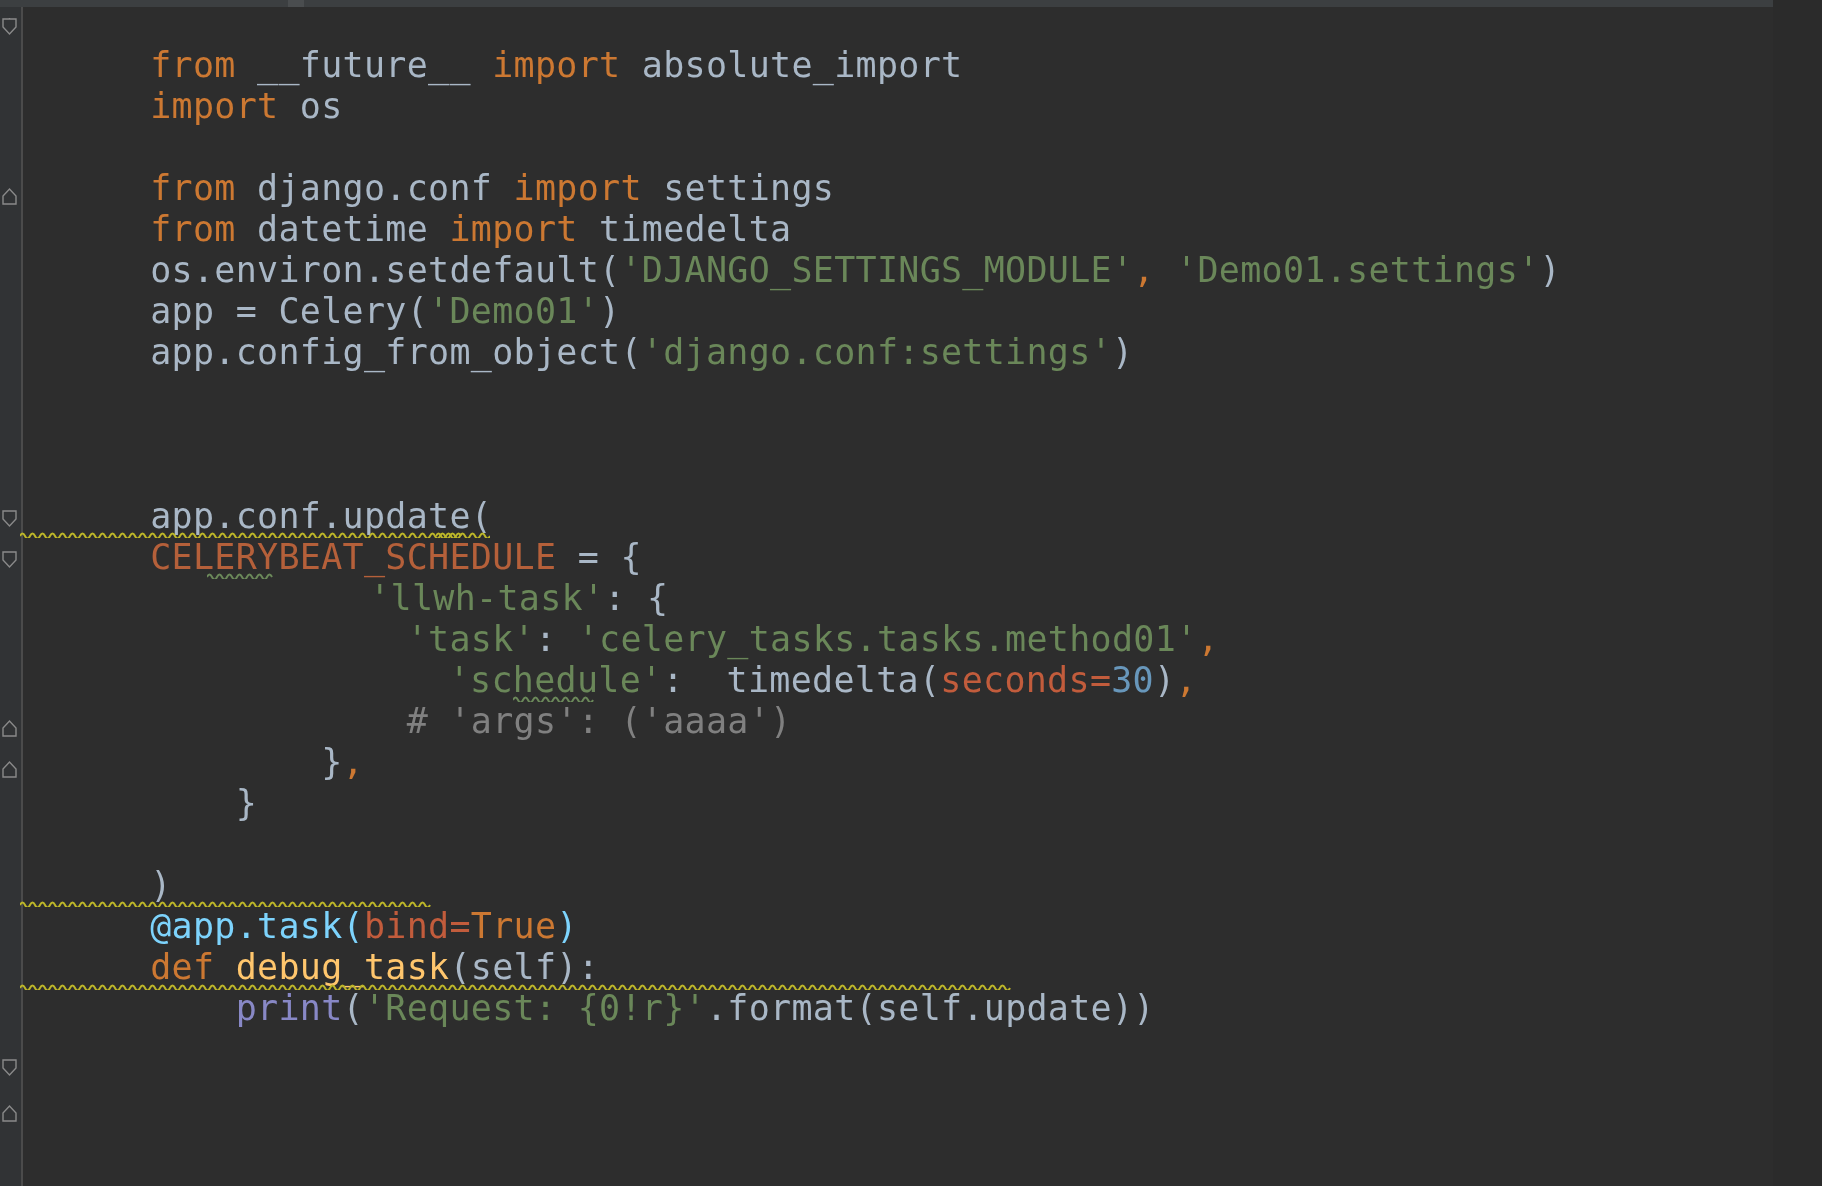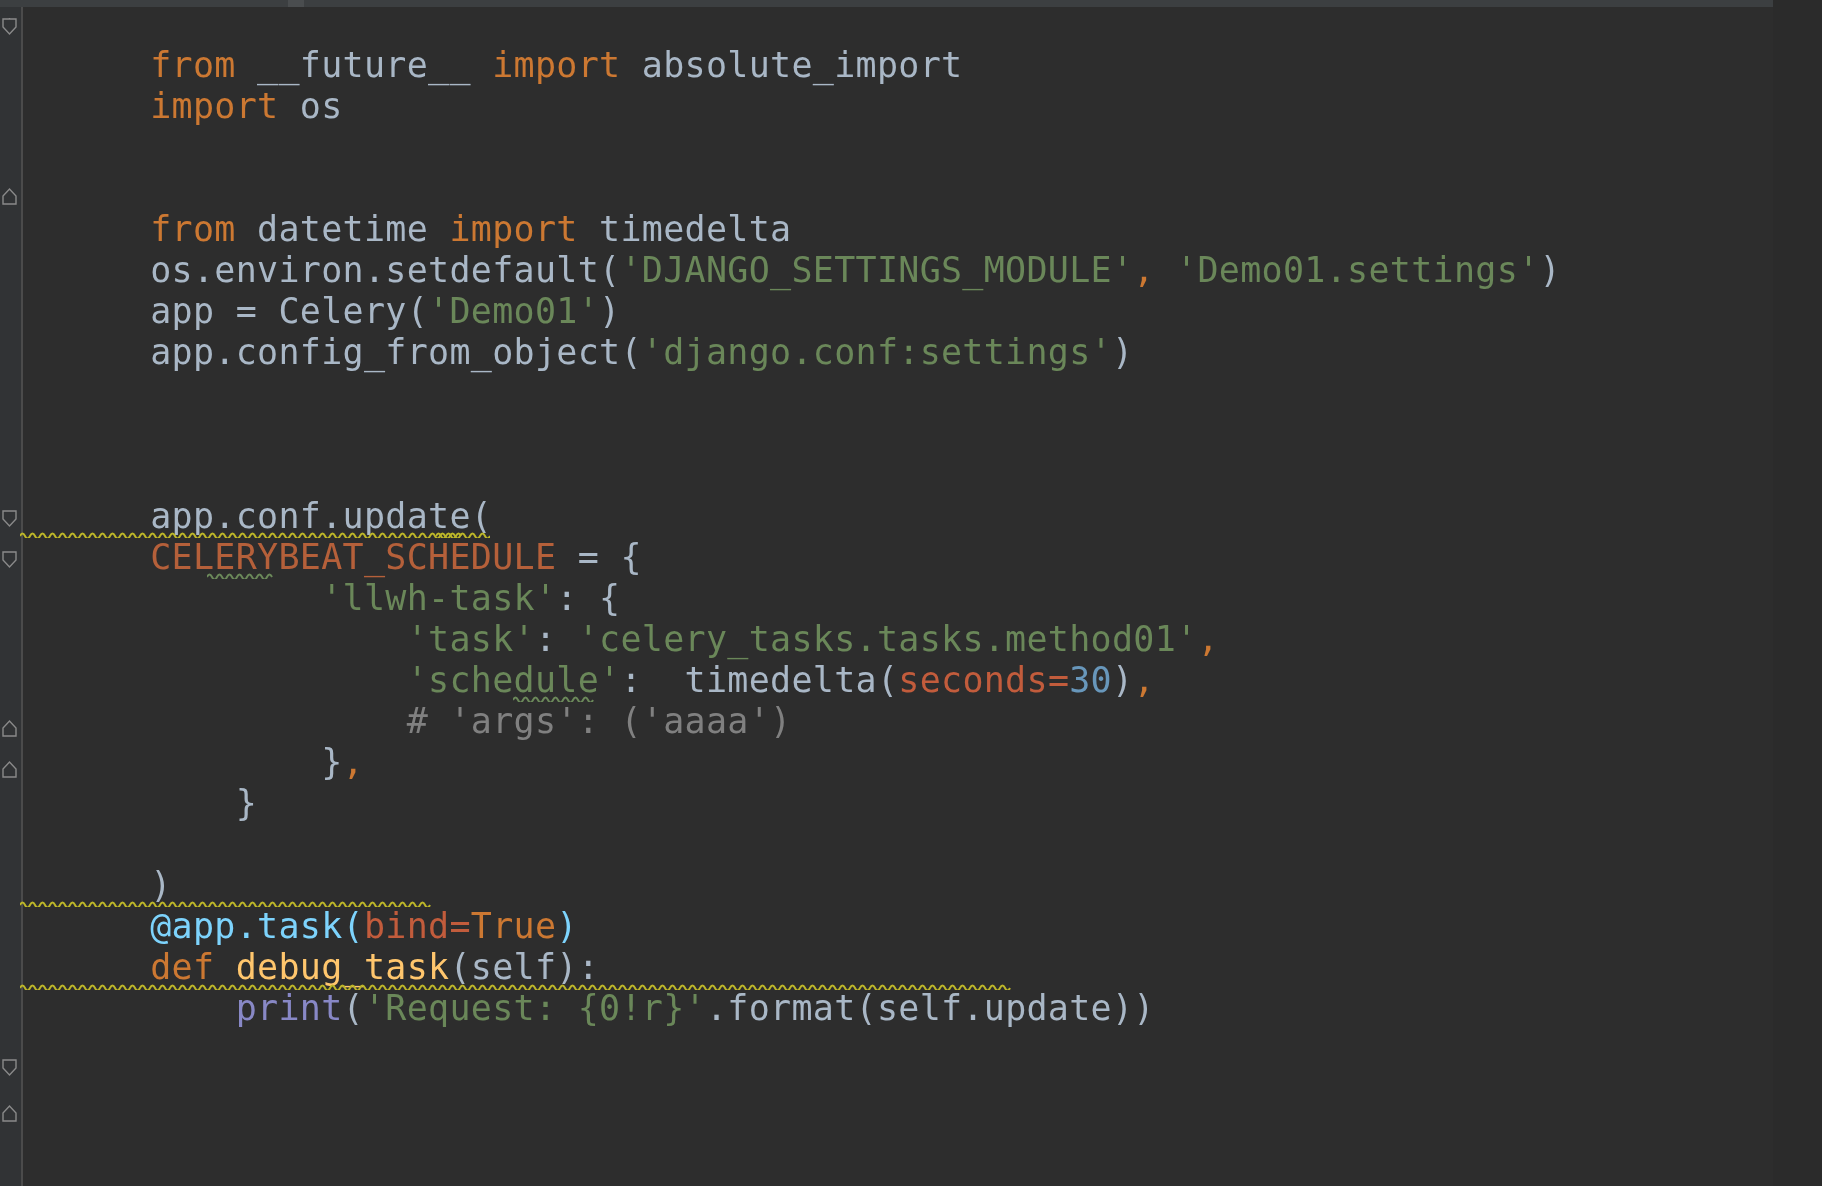--- a/index.html
+++ b/index.html
@@ -159,20 +159,23 @@
 
     <div class="line" style="top:4px;">
       <span class="kw">from </span><span class="txt">__future__ </span><span class="kw">import </span><span class="txt">absolute_import</span>
     </div>
 
     <div class="line" style="top:45px;">
       <span class="kw">import </span><span class="txt">os</span>
     </div>
 
 
+    <div class="line" style="top:127px;">
+      <span class="kw">from </span><span class="txt">django.conf </span><span class="kw">import </span><span class="txt">settings</span>
+    </div>
 
     <div class="line" style="top:168px;">
       <span class="kw">from </span><span class="txt">datetime </span><span class="kw">import </span><span class="txt">timedelta</span>
     </div>
 
     <div class="line" style="top:209px;">
       <span class="txt">os.environ.setdefault(</span><span class="str">'DJANGO_SETTINGS_MODULE'</span><span class="comma">,</span><span class="str"> 'Demo01.settings'</span><span class="txt">)</span>
     </div>
 
     <div class="line" style="top:250px;">
@@ -185,29 +188,29 @@
 
 
     <div class="line" style="top:455px;">
       <span class="txt">app.conf.update(</span>
     </div>
 
     <div class="line" style="top:496px;">
       <span class="glob">CELERYBEAT_SCHEDULE</span><span class="txt"> = {</span>
     </div>
 
-    <div class="line" style="top:537px;">
+    <div class="line" style="top:537px;padding-left:48px;">
       <span class="txt">        </span><span class="str">'llwh-task'</span><span class="txt">: {</span>
     </div>
 
     <div class="line" style="top:578px;">
       <span class="txt">            </span><span class="str">'task'</span><span class="txt">: </span><span class="str">'celery_tasks.tasks.method01'</span><span class="comma">,</span>
     </div>
 
-    <div class="line" style="top:619px;">
+    <div class="line" style="top:619px;padding-left:42px;">
       <span class="txt">            </span><span class="str">'schedule'</span><span class="txt">:  timedelta(</span><span class="kwarg">seconds</span><span class="kwarg">=</span><span class="num">30</span><span class="txt">)</span><span class="comma">,</span>
     </div>
 
     <div class="line" style="top:660px;">
       <span class="txt">            </span><span class="comm"># 'args': ('aaaa')</span>
     </div>
 
     <div class="line" style="top:701px;">
       <span class="txt">        </span><span class="txt">}</span><span class="comma">,</span>
     </div>

